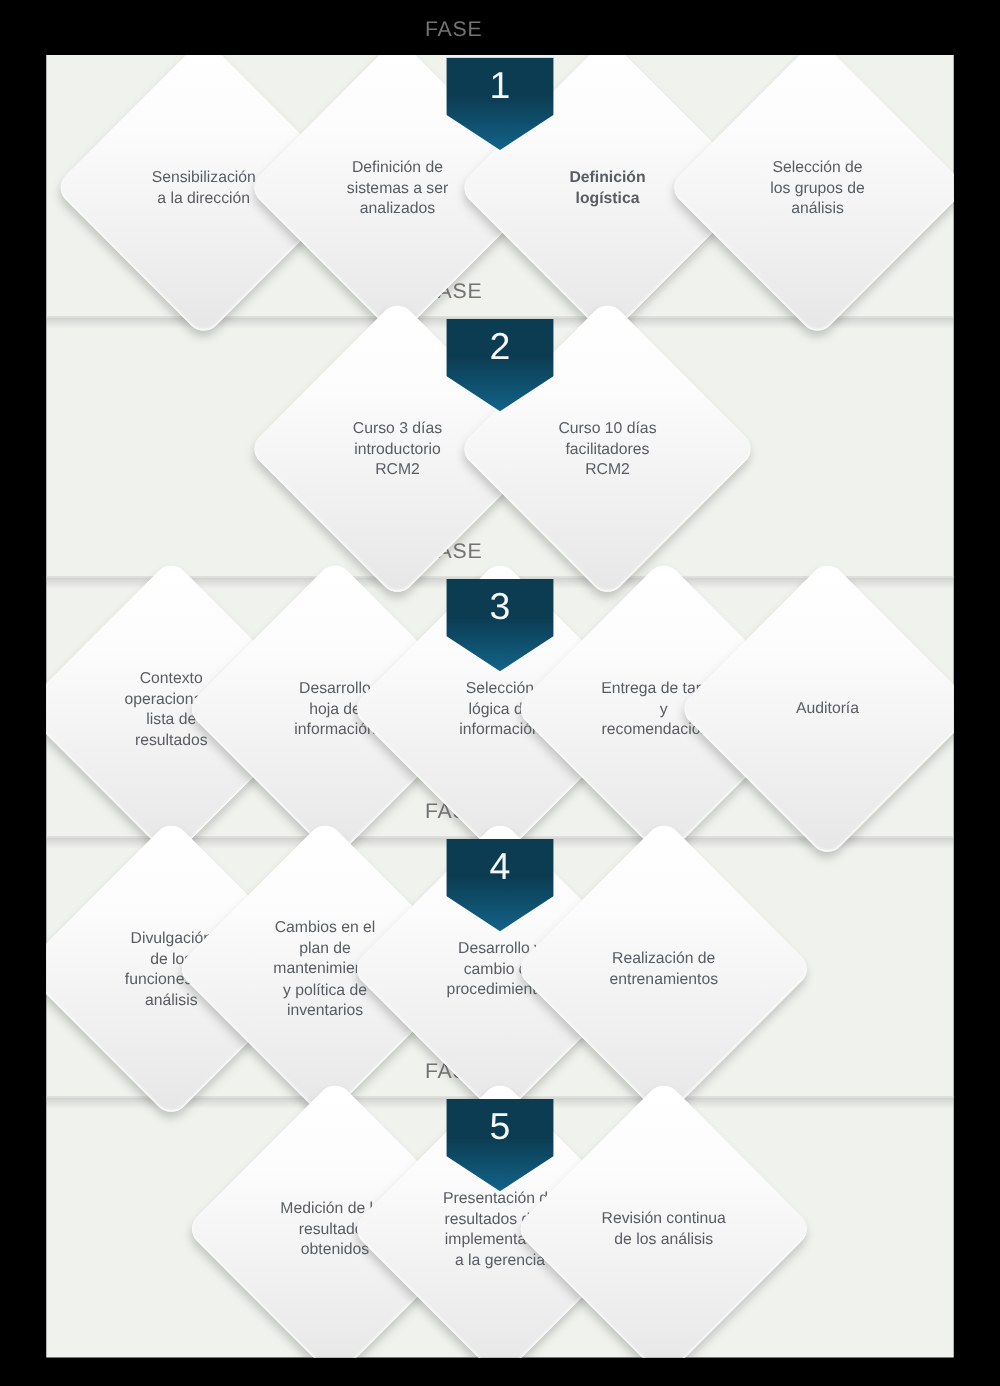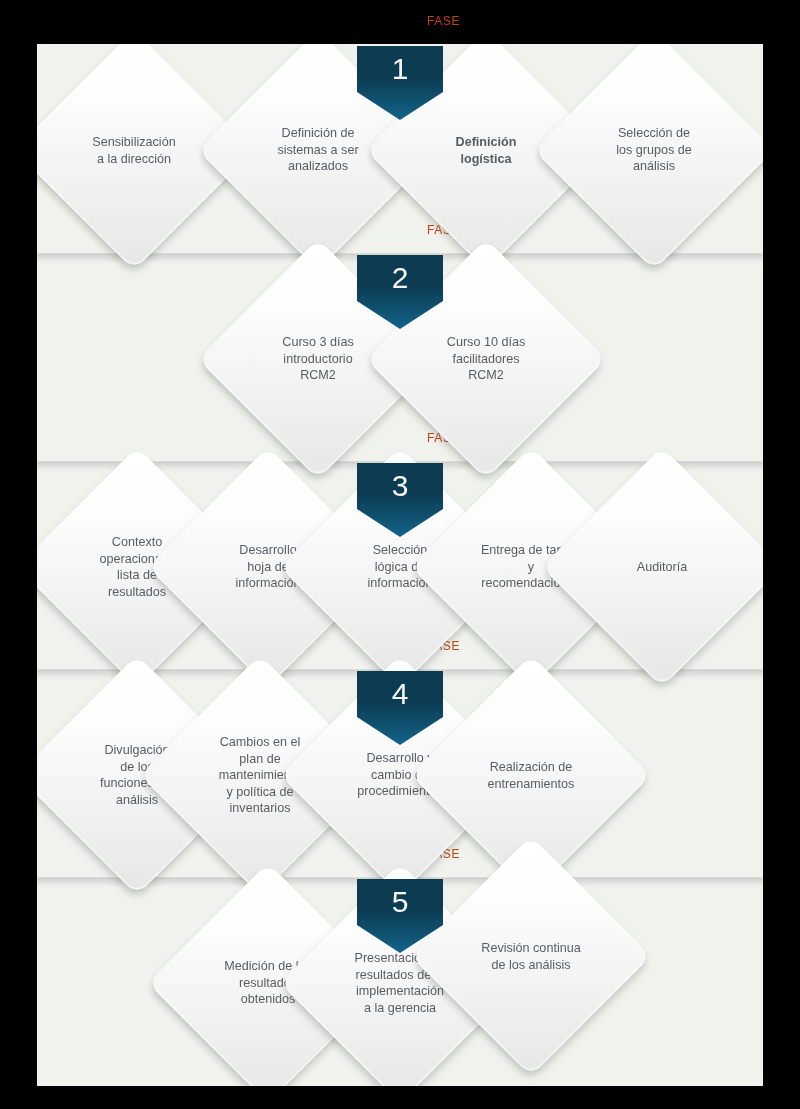--- a/index.html
+++ b/index.html
@@ -27,24 +27,24 @@
   .band-sep {
     position: absolute;
     left: 0; width: 726px; height: 10px;
     background: linear-gradient(to bottom, rgba(150,150,150,0.35), rgba(150,150,150,0.0));
     border-top: 1px solid #d8dad6;
   }
   
   .fase-word {
     position: absolute;
     width: 120px;
-    text-align: right;
-    font-size: 12px;
+    text-align: left;
+    font-size: 17px;
     letter-spacing: 0.6px;
-    color: #c2410c;
+    color: #737373;
     font-family: "Liberation Sans", sans-serif;
   }
   
   .banner {
     position: absolute;
     width: 86px; height: 74px;
     background: linear-gradient(to bottom, #0c3c52 0%, #0c3c52 42%, #0e4a65 62%, #13638a 100%);
     -webkit-clip-path: polygon(0 0, 100% 0, 100% 62%, 50% 100%, 0 62%);
     clip-path: polygon(0 0, 100% 0, 100% 62%, 50% 100%, 0 62%);
     z-index: 6;
@@ -95,21 +95,21 @@
 
     <div class="band-sep" style="top:209px;"></div>
     <div class="band-sep" style="top:417px;"></div>
     <div class="band-sep" style="top:625px;"></div>
     <div class="band-sep" style="top:833px;"></div>
 
     <div class="banner" style="left:320px; top:2px;">
       <span class="num">1</span>
     </div>
 
-    <div class="diamond" style="left:12px; top:21px;">
+    <div class="diamond" style="left:41px; top:21px;">
       <div class="shape"></div>
       <div class="label">Sensibilización
 a la dirección</div>
     </div>
     <div class="diamond" style="left:196px; top:21px;">
       <div class="shape"></div>
       <div class="label">Definición de
 sistemas a ser
 analizados</div>
     </div>
@@ -221,21 +221,21 @@
 resultados
 obtenidos</div>
     </div>
     <div class="diamond" style="left:278px; top:854px;">
       <div class="shape"></div>
       <div class="label">Presentación de
 resultados de la
 implementación
 a la gerencia</div>
     </div>
-    <div class="diamond" style="left:409px; top:827px;">
+    <div class="diamond" style="left:409px; top:854px;">
       <div class="shape"></div>
       <div class="label">Revisión continua
 de los análisis</div>
     </div>
 
   </div>
 
   <div class="fase-word" style="left:340px; top:14px; z-index:9;">FASE</div>
 </div>
 

